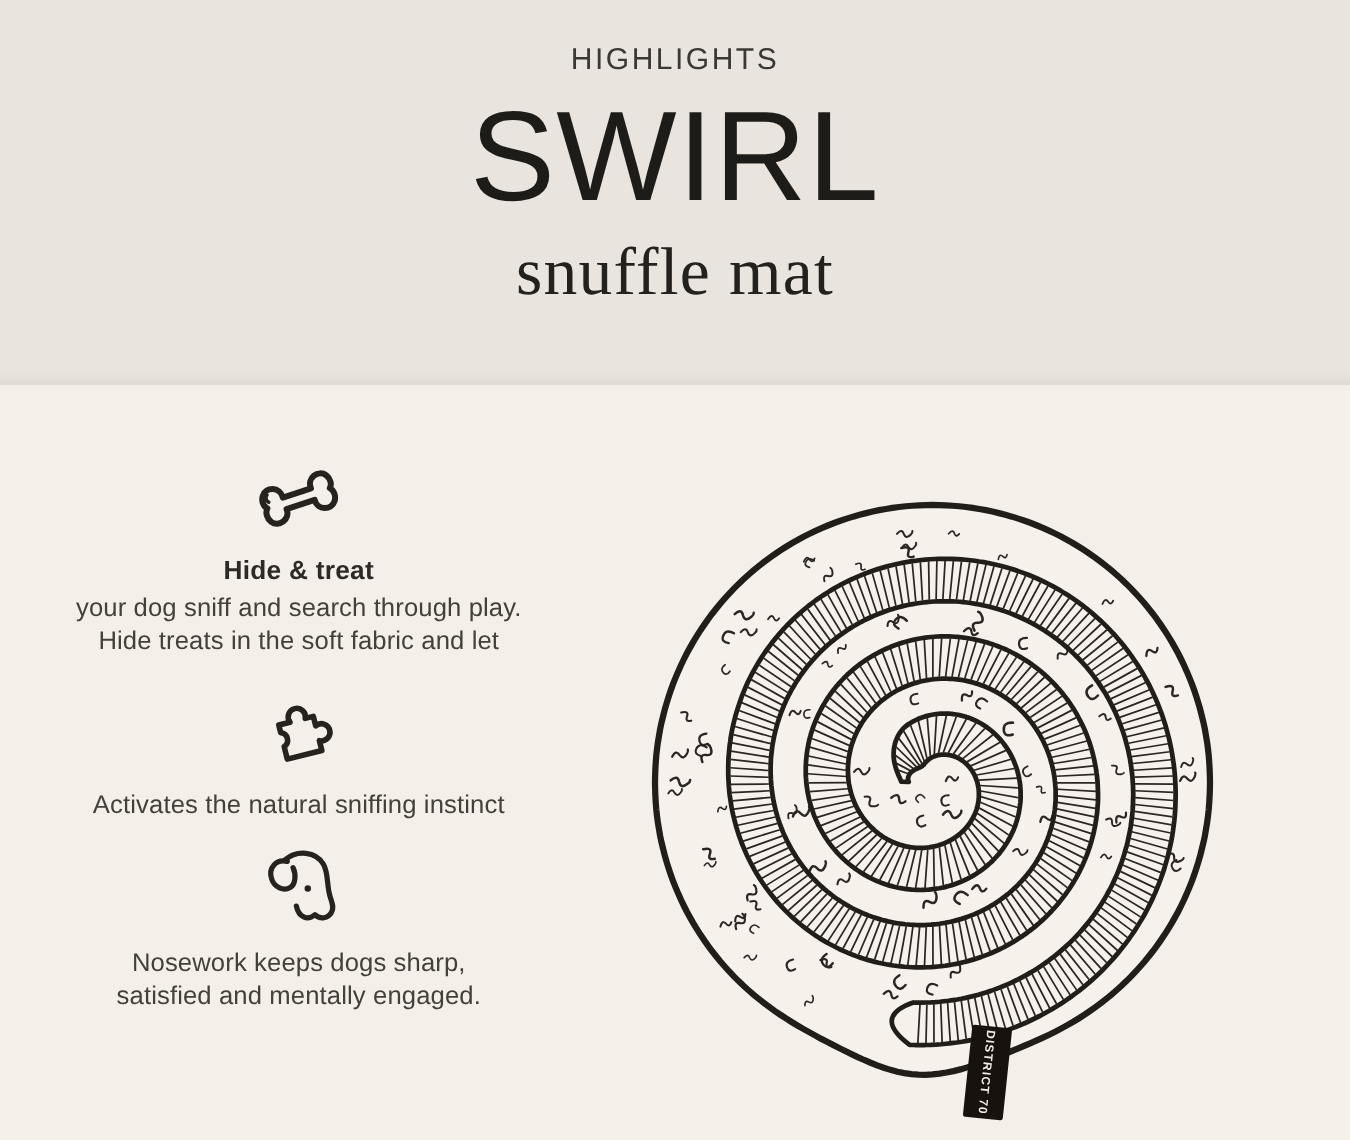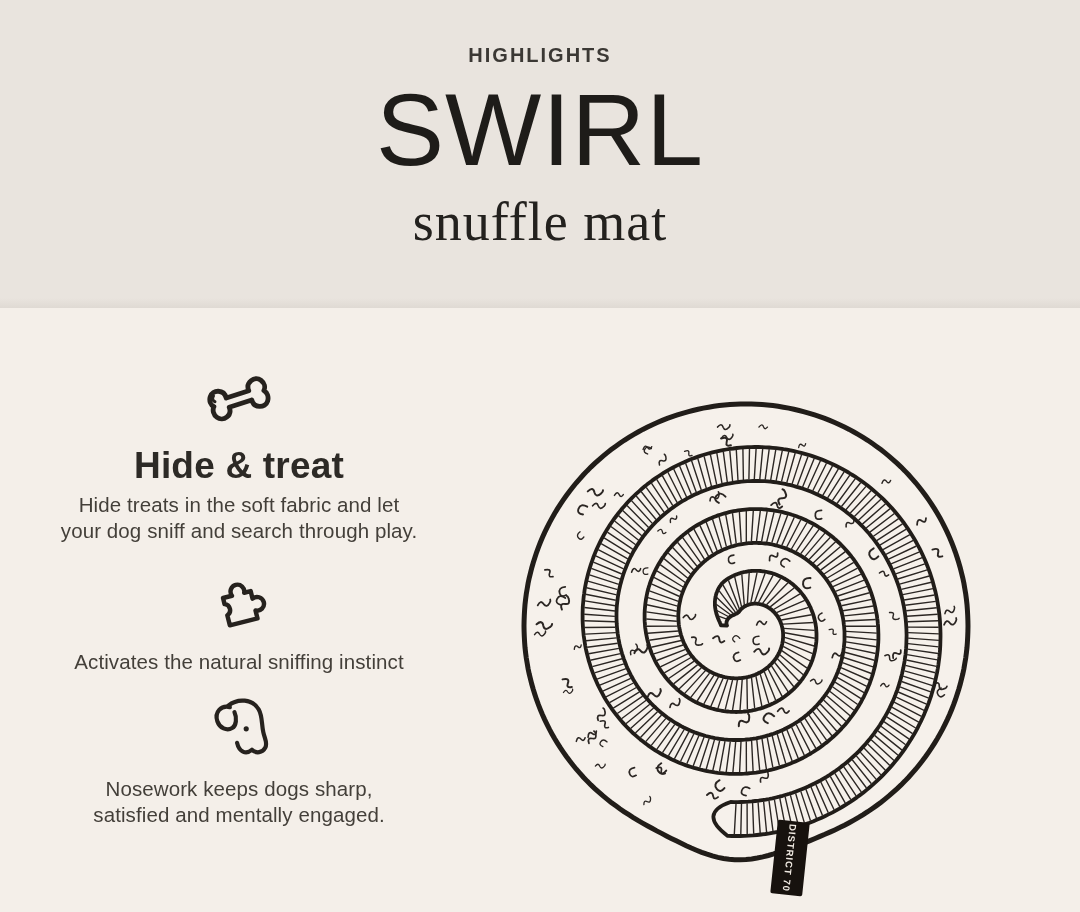--- a/index.html
+++ b/index.html
@@ -11,42 +11,42 @@
   
   .hero{
     position:absolute;left:0;top:0;width:100%;height:308px;
     background:#e9e4de;text-align:center;
   }
   .hero::after{
     content:"";position:absolute;left:0;bottom:0;width:100%;height:10px;
     background:linear-gradient(to top, rgba(90,80,70,0.07), rgba(90,80,70,0));
   }
   .eyebrow{
-    padding-top:44px;font-size:20px;font-weight:700;letter-spacing:2px;
+    padding-top:34px;font-size:24px;font-weight:400;letter-spacing:2px;
     color:#3b3834;
   }
   .hero-title{
     font-family:Liberation Sans, sans-serif;font-size:102px;line-height:1.0;
     margin-top:12px;color:#1e1c19;letter-spacing:1px;
   }
   .hero-subtitle{
     font-family:"Liberation Serif",serif;font-size:54px;line-height:1.0;
     margin-top:14px;color:#23211e;letter-spacing:1px;
   }
   
   .features{
     position:absolute;left:0;top:308px;width:478px;
   }
   .feature{text-align:center;}
   .feature .icon{display:block;margin:0 auto;}
   .feature-1{margin-top:54px;}
   .feature-2{margin-top:26px;}
   .feature-3{margin-top:20px;}
   .f-title{
-    font-size:37px;font-weight:bold;color:#2d2a26;margin-top:9px;letter-spacing:0.2px;
+    font-size:21px;font-weight:bold;color:#2d2a26;margin-top:9px;letter-spacing:0.2px;
   }
   .f-desc{
     font-size:20.5px;line-height:26px;color:#433f39;margin-top:5px;letter-spacing:0.1px;
   }
   
   .mat-wrap{position:absolute;left:492px;top:380px;width:528px;height:532px;}
   svg{display:block;}
 </style>
 </head>
 <body>
@@ -63,22 +63,22 @@
 
     <div class="feature feature-1">
       <svg class="icon" width="74" height="74" viewBox="0 0 100 100">
         <g transform="rotate(-18 50 50)" fill="none" stroke="#26221e" stroke-width="6.5" stroke-linecap="round" stroke-linejoin="round">
           <path d="M34,43.5 L66,43.5 C65,31 80,26.5 86,35 C89.5,40 89,46 85.5,49.5 C89,53 89.5,59.5 86,64.5 C80,73 65,68.5 66,56.5 L34,56.5 C35,68.5 20,73 14,64.5 C10.5,59.5 11,53 14.5,49.5 C11,46 10.5,40 14,35 C20,26.5 35,31 34,43.5 Z"></path>
           <path stroke-width="4" d="M18,43.5 C15.5,41.5 15.5,37.5 18.5,35.5"></path>
         </g>
       </svg>
       <div class="f-title">Hide &amp; treat</div>
       <div class="f-desc">
+        <div>your dog sniff and search through play.</div>
         <div>Hide treats in the soft fabric and let</div>
-        <div>your dog sniff and search through play.</div>
       </div>
     </div>
 
     <div class="feature feature-2">
       <svg class="icon" width="74" height="74" viewBox="0 0 100 100">
         <g transform="rotate(-14 50 50)" fill="none" stroke="#26221e" stroke-width="6" stroke-linecap="round" stroke-linejoin="round">
           <path d="M32,71 L32,57 A8.2,8.2 0 0 0 32,41.5 L32,33 L44.5,33 A9.3,9.3 0 1 1 61.5,33 L70.5,33 L70.5,43.5 A9.3,9.3 0 1 1 70.5,60 L70.5,71 Z"></path>
         </g>
       </svg>
       <div class="f-desc">

